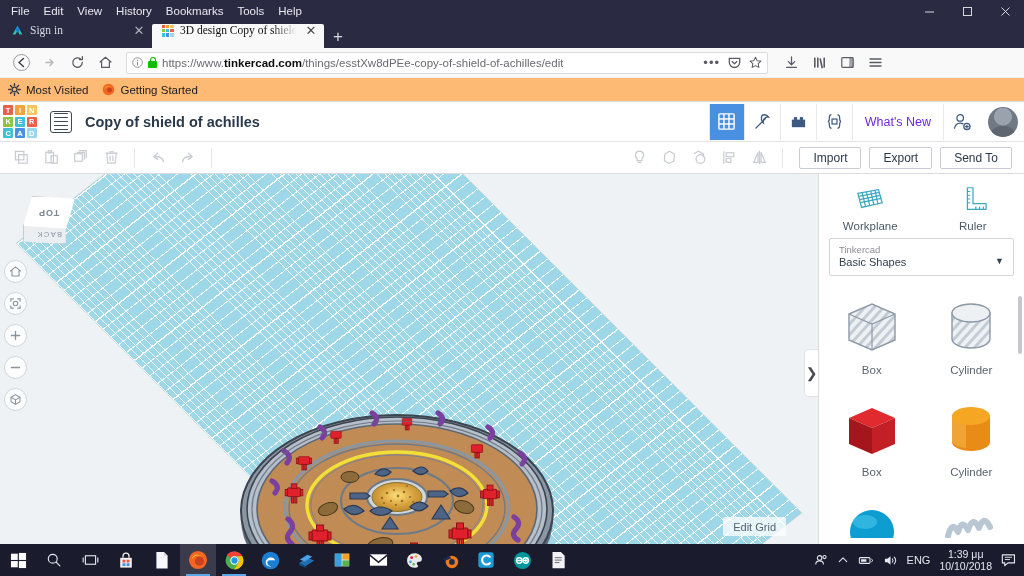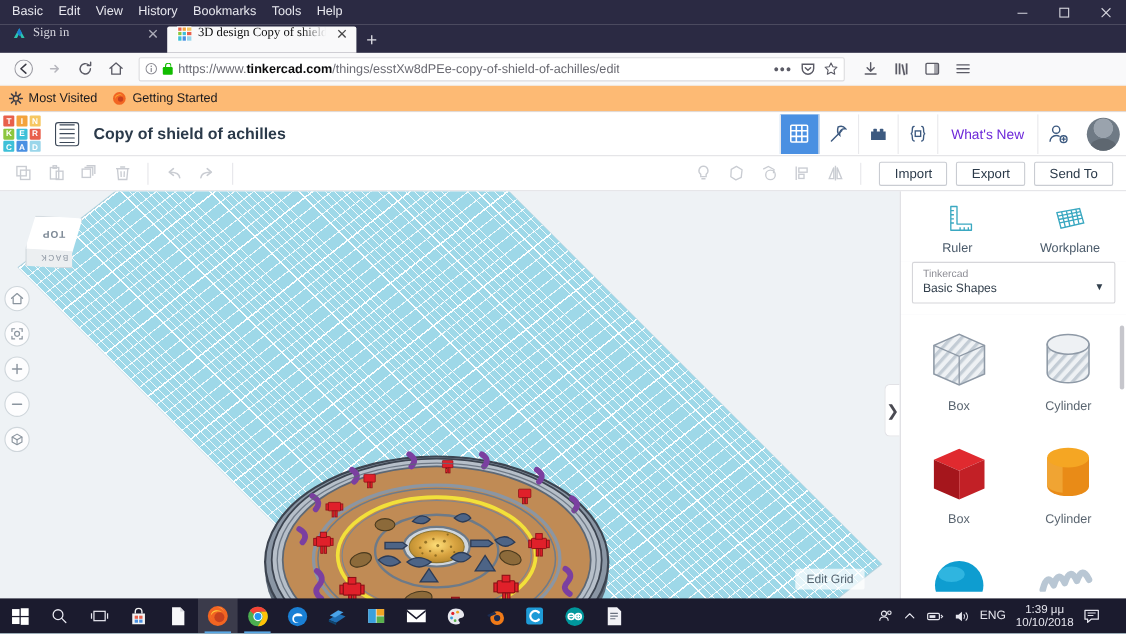--- a/index.html
+++ b/index.html
@@ -254,33 +254,33 @@
   .tb-item {
     width: 36px; height: 32px; display: flex; align-items: center; justify-content: center;
     position: relative;
   }
   .tb-item.running::after {
     content: ""; position: absolute; bottom: 0; left: 6px; right: 6px; height: 2px;
     background: #5aa9e6;
   }
   .tb-item.active { background: rgba(255,255,255,.14); }
   .tray {
-    margin-left: auto; display: flex; align-items: center; gap: 9px; padding-right: 24px;
+    margin-left: auto; display: flex; align-items: center; gap: 9px; padding-right: 8px;
     color: #e6e6ee; font-size: 11px;
   }
   .tray-clock { text-align: center; line-height: 12px; font-size: 10.5px; }
   .tray-ico { display: flex; align-items: center; color: #e6e6ee; }
 </style>
 </head>
 <body>
 
 <div class="app">
 
   <div class="ff-menubar">
-    <div class="ff-menu-item">Basic</div>
+    <div class="ff-menu-item">File</div>
     <div class="ff-menu-item">Edit</div>
     <div class="ff-menu-item">View</div>
     <div class="ff-menu-item">History</div>
     <div class="ff-menu-item">Bookmarks</div>
     <div class="ff-menu-item">Tools</div>
     <div class="ff-menu-item">Help</div>
     <div class="win-controls">
       <div class="win-btn">
         <svg width="11" height="11" viewBox="0 0 11 11">
             <line x1="1" y1="6" x2="10" y2="6" stroke="currentColor" stroke-width="1"></line>
@@ -824,36 +824,36 @@
           <span>1.0 mm</span>
           <span style="font-size:7px;">▲</span>
         </span>
       </div>
     </div>
 
     <div class="panel">
       <div class="panel-tools">
         <div class="ptool">
           <svg width="32" height="30" viewBox="0 0 34 32">
-            <g fill="none" stroke="#3aa8c1" stroke-width="1.3" stroke-linejoin="round">
-              <path d="M11 4 L17 4 L17 21 L31 21 L31 27 L11 27z"></path>
-              <path d="M11 8 H14 M11 12 H14 M11 16 H14 M11 20 H14 M20 24 V27 M24 24 V27 M28 24 V27"></path>
-            </g>
-          </svg>
-          <span>Ruler</span>
-        </div>
-        <div class="ptool">
-          <svg width="32" height="30" viewBox="0 0 34 32">
             <g fill="none" stroke="#3aa8c1" stroke-width="1.3">
               <path d="M4 10 L26 6 L30 20 L8 25z"></path>
               <path d="M8.6 9.2 L12.2 23.9 M13.2 8.4 L16.6 22.9 M17.8 7.6 L21 21.9 M22.4 6.8 L25.4 20.9"></path>
               <path d="M4.9 13.3 L27 8.9 M5.8 16.6 L28 12.1 M6.8 19.9 L29 15.3"></path>
             </g>
           </svg>
           <span>Workplane</span>
+        </div>
+        <div class="ptool">
+          <svg width="32" height="30" viewBox="0 0 34 32">
+            <g fill="none" stroke="#3aa8c1" stroke-width="1.3" stroke-linejoin="round">
+              <path d="M11 4 L17 4 L17 21 L31 21 L31 27 L11 27z"></path>
+              <path d="M11 8 H14 M11 12 H14 M11 16 H14 M11 20 H14 M20 24 V27 M24 24 V27 M28 24 V27"></path>
+            </g>
+          </svg>
+          <span>Ruler</span>
         </div>
       </div>
 
       <div class="panel-select-wrap">
         <div class="panel-select">
           <div class="ps-label">Tinkercad</div>
           <div class="ps-value">Basic Shapes</div>
           <div class="ps-caret">▼</div>
         </div>
       </div>

